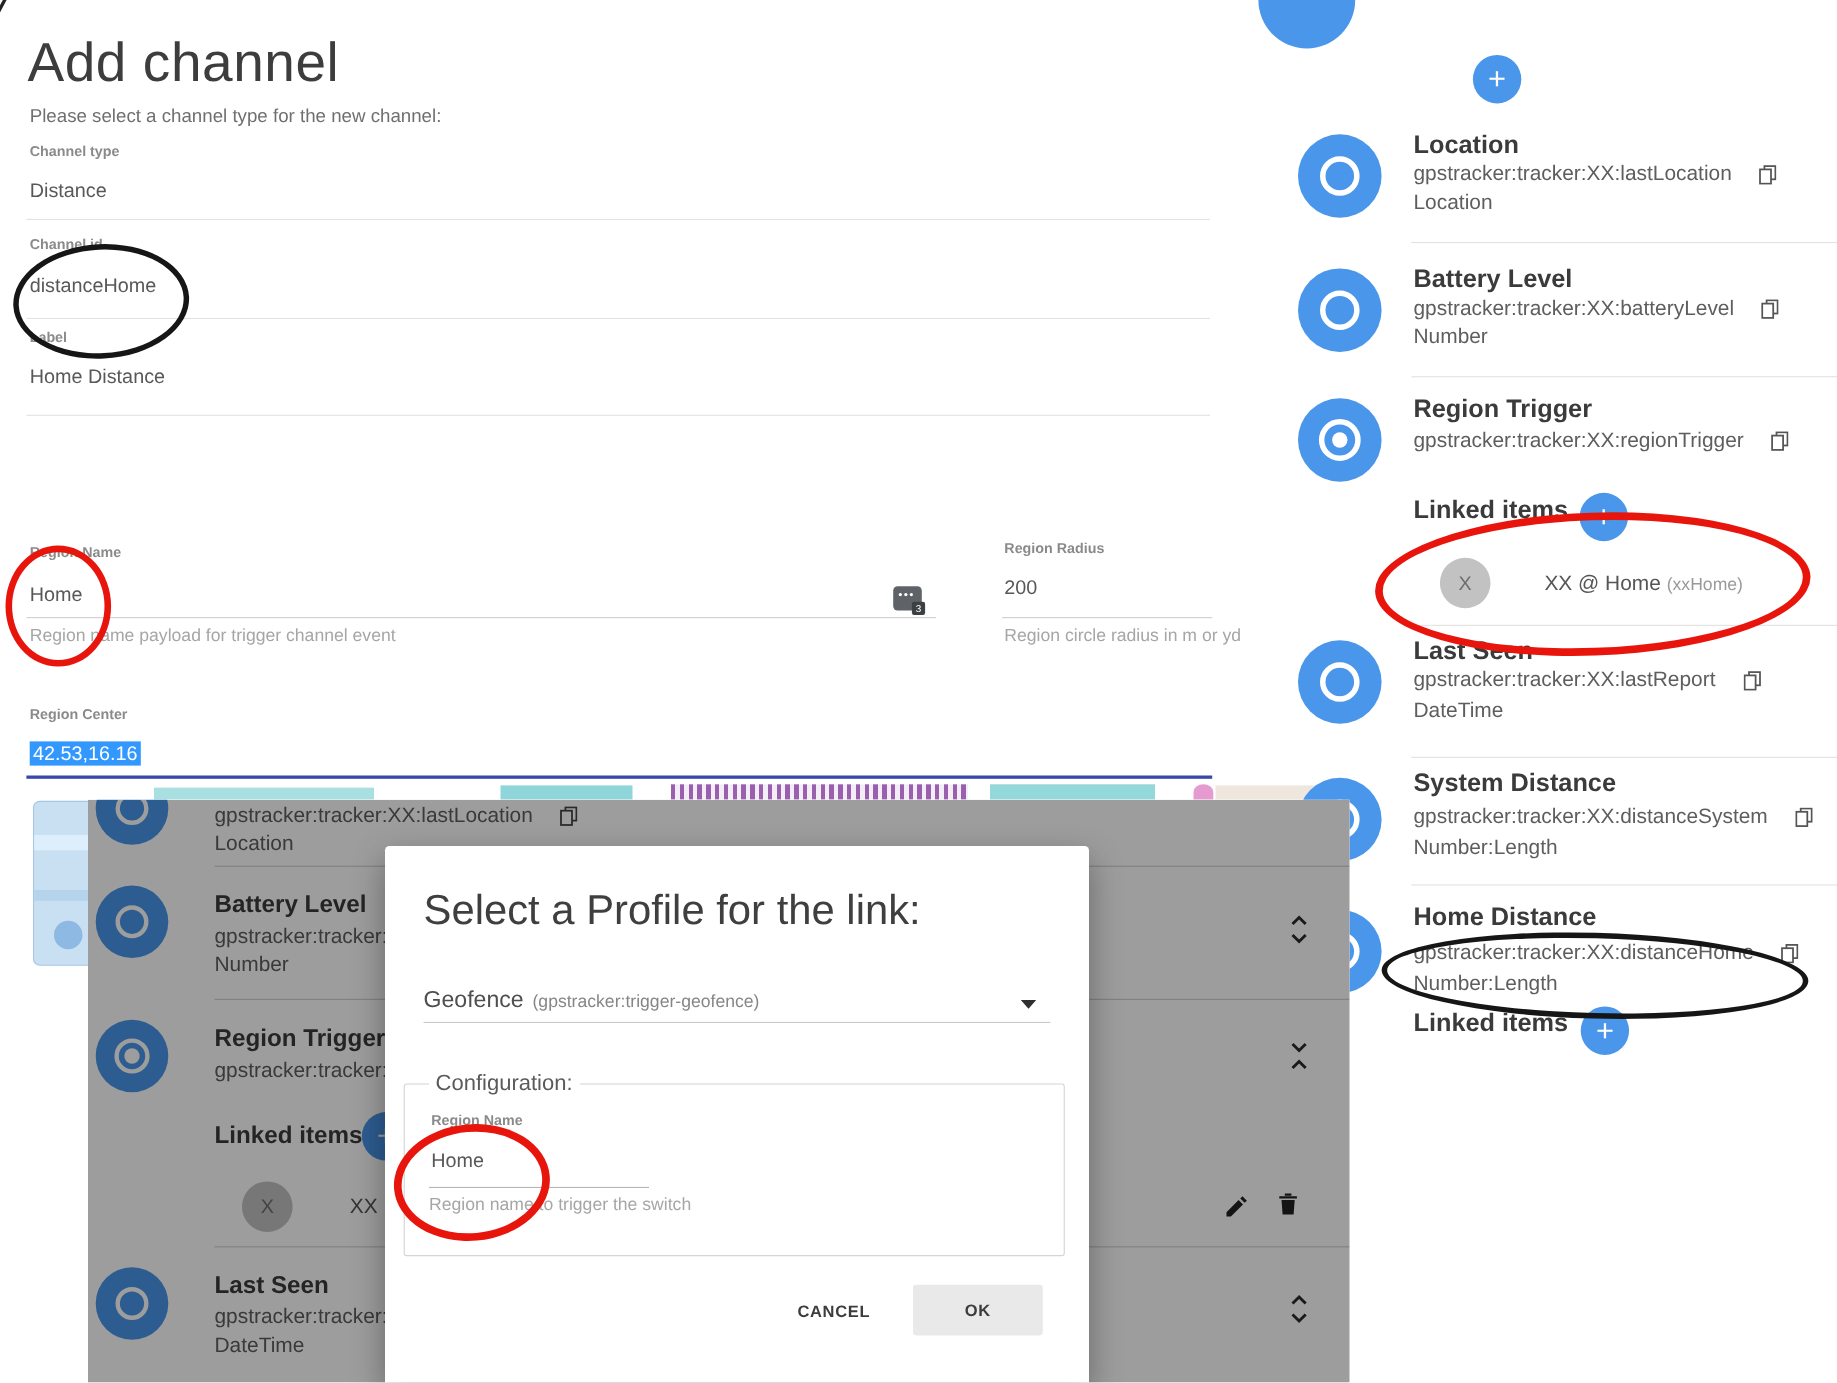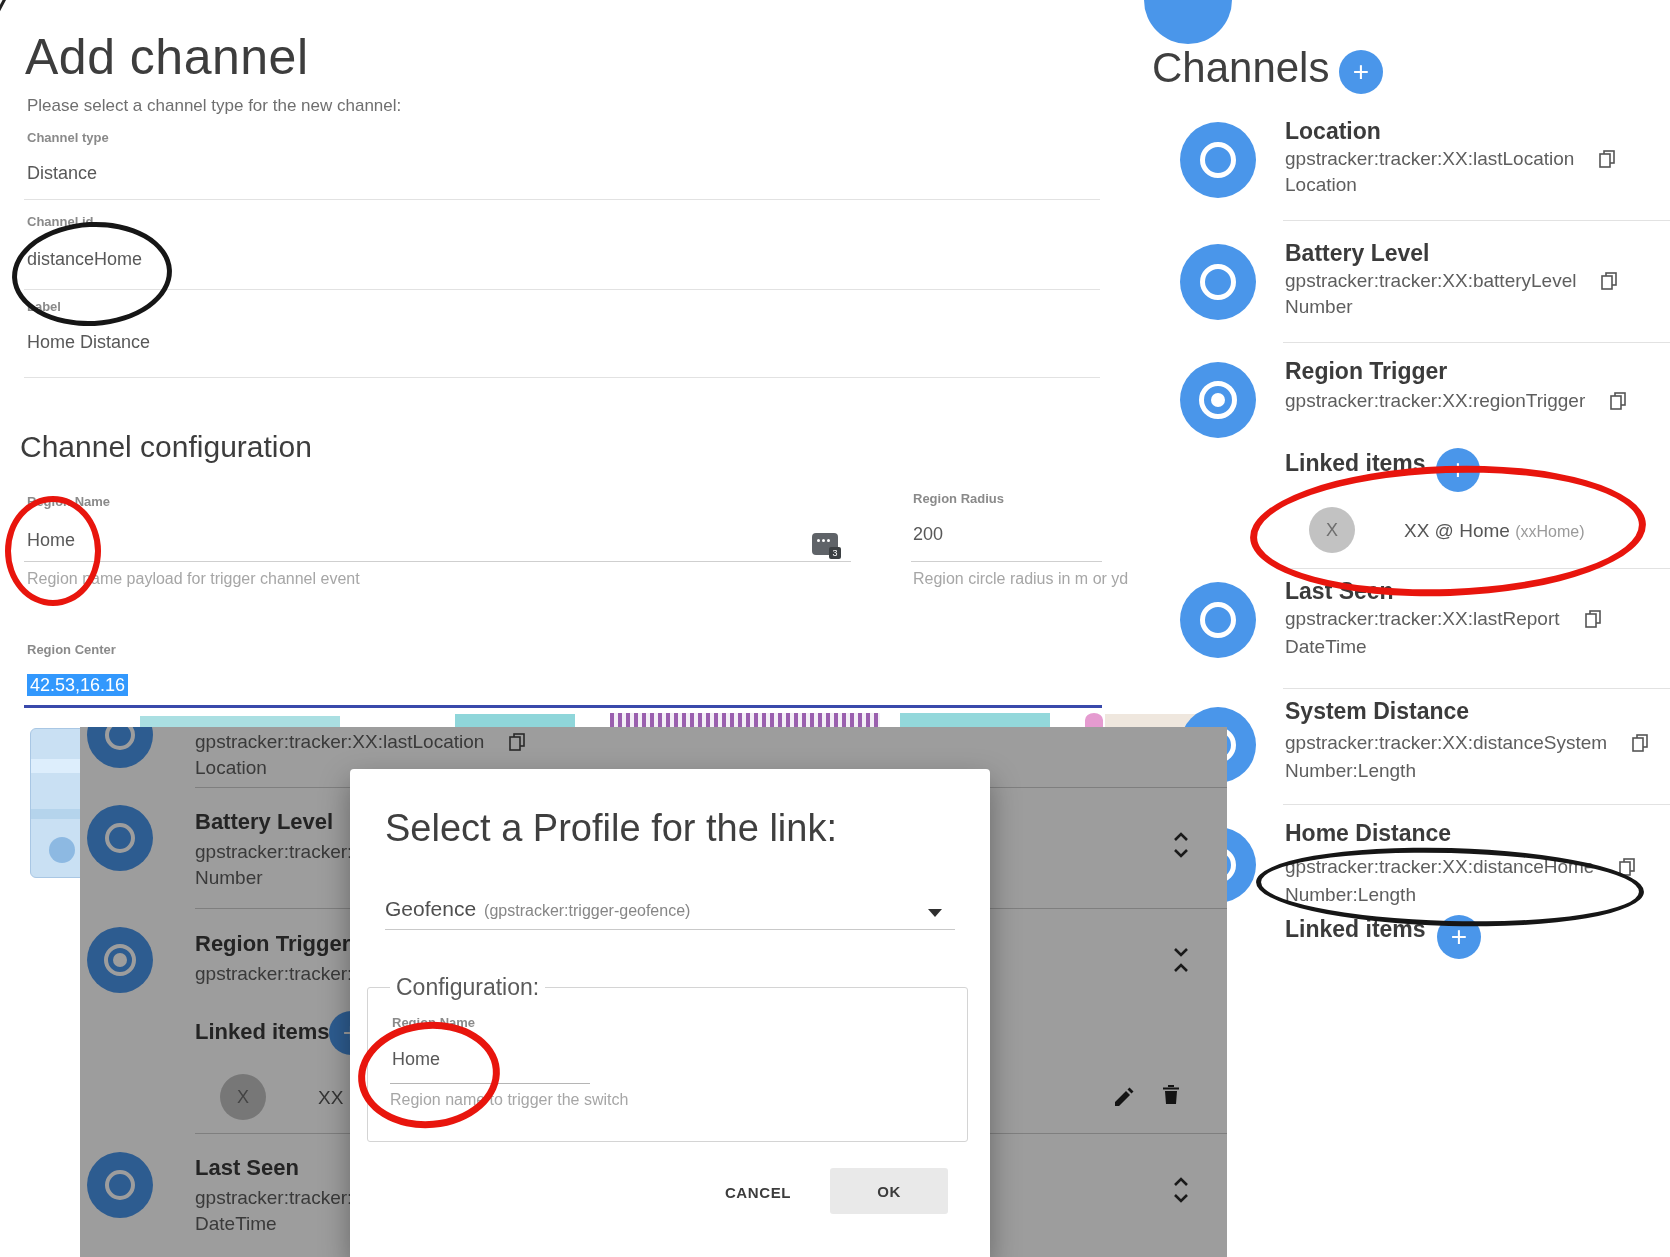--- a/index.html
+++ b/index.html
@@ -43,21 +43,21 @@
   
   #modal{left:350px;top:769px;width:640px;height:488px;background:#fff;border-radius:4px 4px 0 0;
          box-shadow:0 12px 30px rgba(0,0,0,.35);}
   .dlg-title{font-size:38px;font-weight:300;color:#3f3f3f;}
   .dd-value{font-size:21px;color:#4f4f4f;}
   .dd-detail{font-size:16px;color:#868686;}
   .dd-arrow{width:0;height:0;border-left:7px solid transparent;border-right:7px solid transparent;
             border-top:8px solid #2f2f2f;}
   fieldset.cfg{position:absolute;left:17px;top:205px;width:575px;height:150px;margin:0;
                border:1px solid #d4d4d4;border-radius:3px;}
-  fieldset.cfg legend{font-size:23px;color:#5a5a5a;margin-left:10px;padding:0 6px;}
+  fieldset.cfg legend{font-size:20px;color:#5a5a5a;margin-left:10px;padding:0 6px;}
   .btn-flat{display:flex;align-items:center;justify-content:center;font-size:15px;font-weight:700;
             letter-spacing:.6px;color:#3c3c3c;border-radius:3px;cursor:pointer;}
   .btn-raised{background:#e9e9e9;}
   
   .ellipse{border-radius:50%;background:transparent;}
   
   .dots{display:flex;gap:2px;}
   .dots i{width:3px;height:3px;border-radius:50%;background:#fff;}
 </style>
 </head>
@@ -75,21 +75,20 @@
   <div class="abs hline" style="left:24px;top:199px;width:1076px;"></div>
 
   <div class="abs flabel" style="left:27px;top:214px;">Channel id</div>
   <div class="abs fvalue" style="left:27px;top:249px;">distanceHome</div>
   <div class="abs hline" style="left:24px;top:289px;width:1076px;"></div>
 
   <div class="abs flabel" style="left:27px;top:299px;">Label</div>
   <div class="abs fvalue" style="left:27px;top:332px;">Home Distance</div>
   <div class="abs hline" style="left:24px;top:377px;width:1076px;"></div>
 
-  <div class="abs section-title" style="left:20px;top:430px;">Channel configuration</div>
 
   <div class="abs flabel" style="left:27px;top:494px;">Region Name</div>
   <div class="abs fvalue" style="left:27px;top:530px;">Home</div>
 
   <div class="abs" style="left:812px;top:533px;width:26px;height:22px;background:#5f6368;border-radius:4px;">
     <div class="dots" style="position:absolute;left:5px;top:6px;">
         <i></i>
         <i></i>
         <i></i>
       </div>
@@ -118,21 +117,20 @@
     <div class="abs" style="left:1025px;top:2px;width:122px;height:13px;background:#efe7de;"></div>
   </div>
 
   <div class="abs" style="left:30px;top:728px;width:62px;height:148px;background:#c9e0f3;border:1px solid #a9c7e4;border-radius:6px;overflow:hidden;">
     <div class="abs" style="left:0;top:30px;width:62px;height:14px;background:#ddeefc;"></div>
     <div class="abs" style="left:0;top:80px;width:62px;height:10px;background:#b5d4ec;"></div>
     <div class="abs" style="left:18px;top:108px;width:26px;height:26px;background:#8db9e2;border-radius:50%;"></div>
   </div>
 
   <div class="abs" style="left:1144px;top:-44px;width:88px;height:88px;border-radius:50%;background:#4a96ea;"></div>
-  <div class="abs panel-heading" style="left:1152px;top:44px;">Channels</div>
   <div class="abs fab" style="left:1339px;top:50px;width:44px;height:44px;">+</div>
 
   <div class="abs chan-icon" style="left:1180px;top:122px;">
       <div class="ring"></div>
     </div>
   <div class="abs ctitle" style="left:1285px;top:118px;">Location</div>
   <div class="abs uid-row" style="left:1285px;top:148px;">
     <span class="cuid">gpstracker:tracker:XX:lastLocation</span>
     <svg width="16" height="18" viewBox="0 0 16 18">
         <rect x="5" y="1" width="10" height="12" fill="none" stroke="#555" stroke-width="1.6"></rect>

